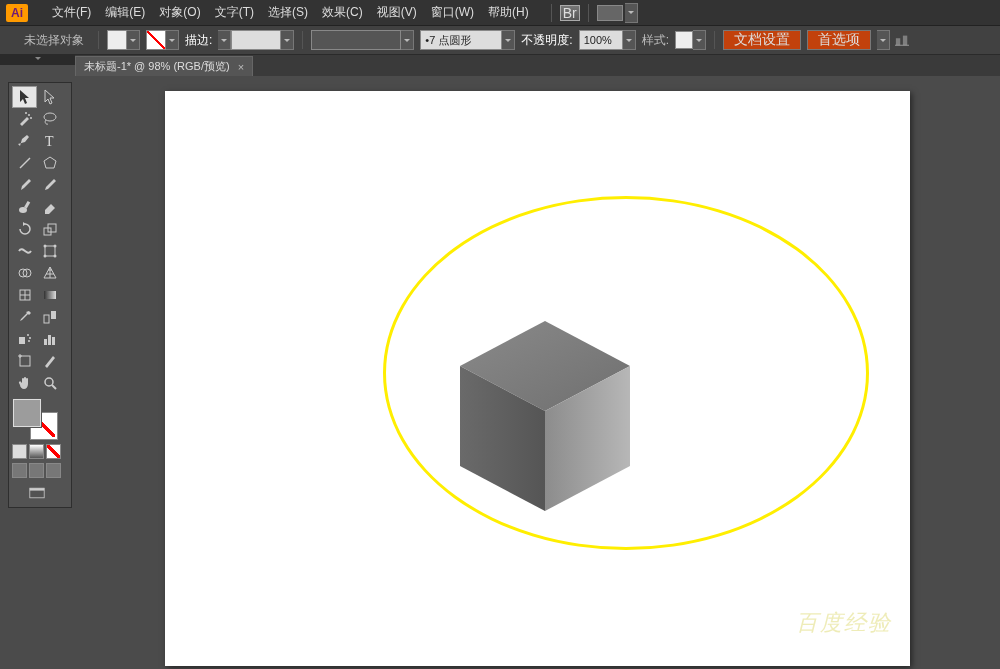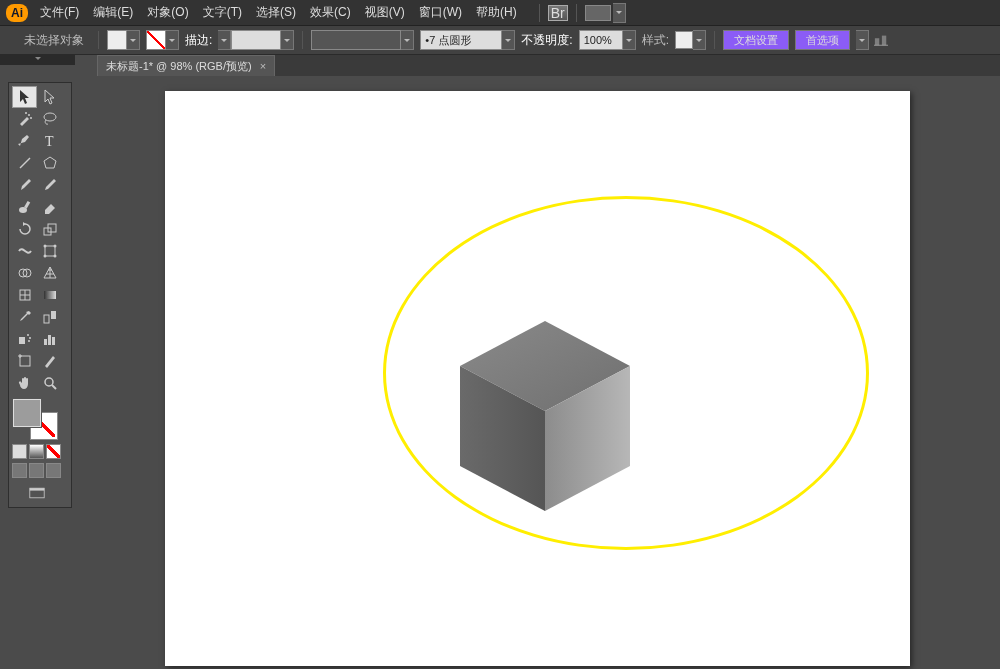--- a/index.html
+++ b/index.html
@@ -1,32 +1,32 @@
 <!DOCTYPE html>
 <html><head>
 <meta charset="utf-8">
 <style>
   html,body{margin:0;padding:0;width:1000px;height:669px;background:#4b4b4b;font-family:"Microsoft YaHei",Arial,sans-serif;font-size:12px;color:#ccc;overflow:hidden}
   .row{display:flex;align-items:center}
   .menubar{height:25px;background:#333;border-bottom:1px solid #222;padding-left:6px}
-  .logo{width:22px;height:18px;background:#ff9a00;color:#0f172a;font-weight:bold;font-size:12px;display:flex;align-items:center;justify-content:center;border-radius:8px;margin-right:12px}
+  .logo{width:22px;height:18px;background:#ff9a00;color:#701a75;font-weight:bold;font-size:12px;display:flex;align-items:center;justify-content:center;border-radius:2px;margin-right:24px}
   .menu-item{color:#ddd;margin-right:14px;cursor:default}
   .menu-sep{width:1px;height:18px;background:#555;margin:0 8px}
   .controlbar{height:28px;background:#414141;border-bottom:1px solid #2a2a2a;padding-left:18px}
   .ctrl-label{color:#bbb;margin:0 6px}
   .ctrl-label.orange{color:#ffffff}
   .swatch{width:18px;height:18px;background:#eee;border:1px solid #888}
   .swatch.nofill{background:#fff;position:relative}
   .swatch.nofill::after{content:"";position:absolute;left:0;top:0;right:0;bottom:0;background:linear-gradient(to top right,transparent 45%,red 45%,red 55%,transparent 55%)}
   .dd{width:12px;height:18px;background:#555;border:1px solid #777;border-left:none;display:flex;align-items:center;justify-content:center}
   .dd::after{content:"";border:3px solid transparent;border-top-color:#bbb;margin-top:3px}
   .combo{height:18px;background:#ddd;border:1px solid #888;display:flex;align-items:center;color:#222;padding:0 4px;font-size:11px}
   .combo.dark{background:#555;color:#ccc}
-  .btn{height:18px;padding:0 10px;background:#8b5cf6;border:1px solid #777;color:#ddd;display:flex;align-items:center;font-size:11px;margin-right:6px;cursor:default}
-  .tabstrip{height:22px;background:#3a3a3a;border-bottom:1px solid #222;margin-left:97px;display:flex;align-items:flex-start}
+  .btn{height:18px;padding:0 10px;background:#c2410c;border:1px solid #777;color:#ddd;display:flex;align-items:center;font-size:14px;margin-right:6px;cursor:default}
+  .tabstrip{height:22px;background:#3a3a3a;border-bottom:1px solid #222;margin-left:75px;display:flex;align-items:center}
   .tab{height:20px;background:#555;border:1px solid #666;border-bottom:none;padding:0 8px;display:flex;align-items:center;gap:8px;color:#ddd;font-size:11px}
   .tab .x{color:#bbb;cursor:default}
   .toolhdr{position:absolute;left:0;top:54px;width:75px;height:11px;background:#2a2a2a;display:flex;align-items:center;justify-content:center}
   .toolhdr::after{content:"";border:3px solid transparent;border-top-color:#888}
   .toolbox{position:absolute;left:8px;top:82px;width:56px;background:#535353;border:1px solid #2e2e2e;padding:3px;display:flex;flex-direction:column;gap:0}
   .toolrow{display:flex}
   .tool{width:25px;height:22px;display:flex;align-items:center;justify-content:center;cursor:default;position:relative;color:#ddd}
   .tool.sel{background:#e6e6e6;color:#333;border:1px solid #999;box-sizing:border-box}
   .swatch-stack{position:relative;width:50px;height:42px;margin:4px 0 2px 0}
   .sw-back{position:absolute;left:18px;top:14px;width:26px;height:26px;background:#fff;border:1px solid #888}
@@ -355,14 +355,15 @@
           </linearGradient>
         <linearGradient id="rightg" x1="0" y1="0" x2="1" y2="0">
             <stop offset="0" stop-color="#8c8c8c"></stop>
             <stop offset="1" stop-color="#b7b7b7"></stop>
           </linearGradient>
       </defs>
       <polygon points="85,0 170,45 85,90 0,45" fill="url(#topg)"></polygon>
       <polygon points="0,45 85,90 85,190 0,145" fill="url(#leftg)"></polygon>
       <polygon points="85,90 170,45 170,145 85,190" fill="url(#rightg)"></polygon>
     </svg>
+    <div class="watermark">百度经验</div>
   </div>
 </div>
 
 </body></html>

